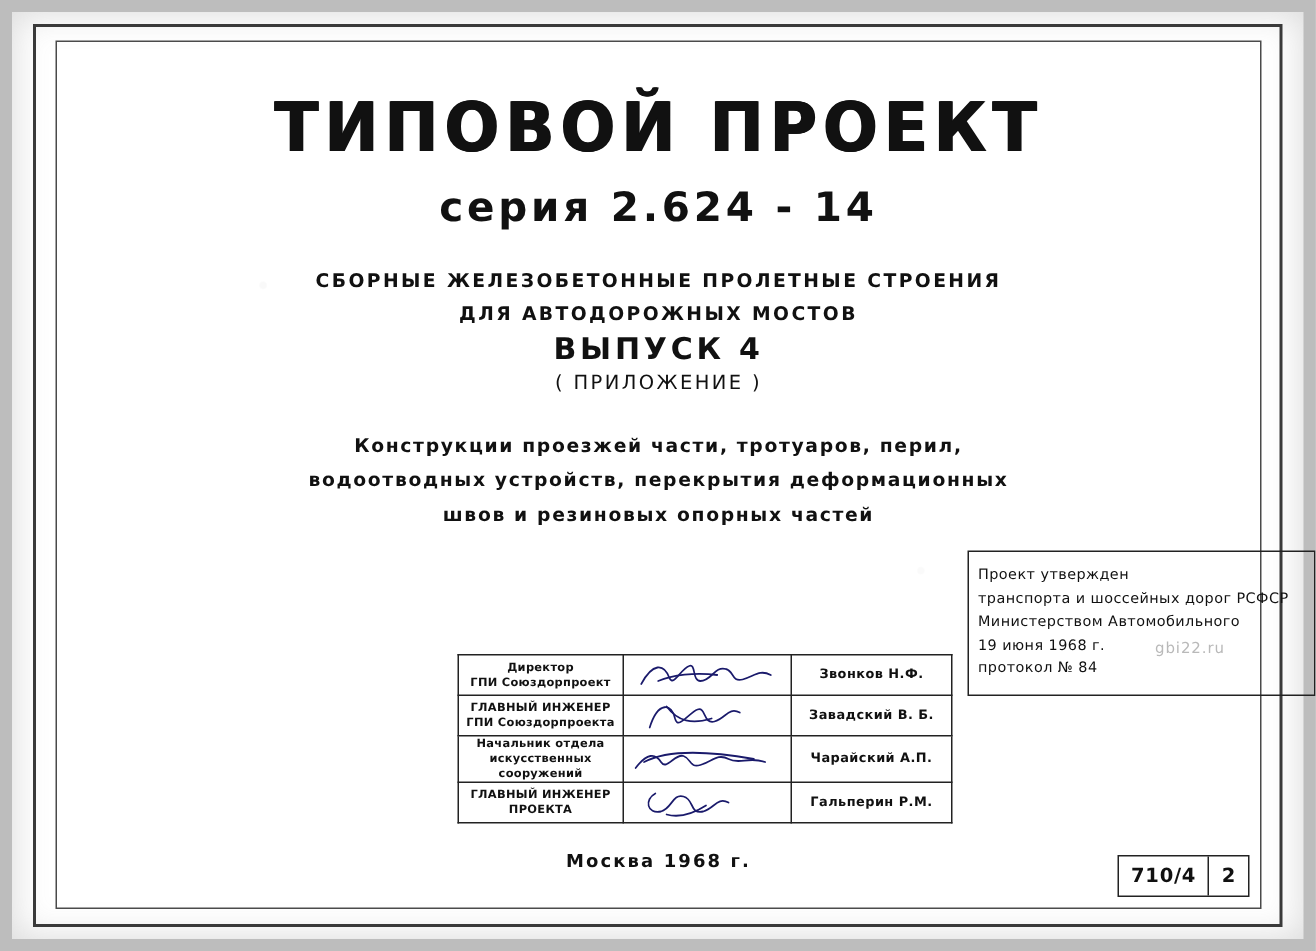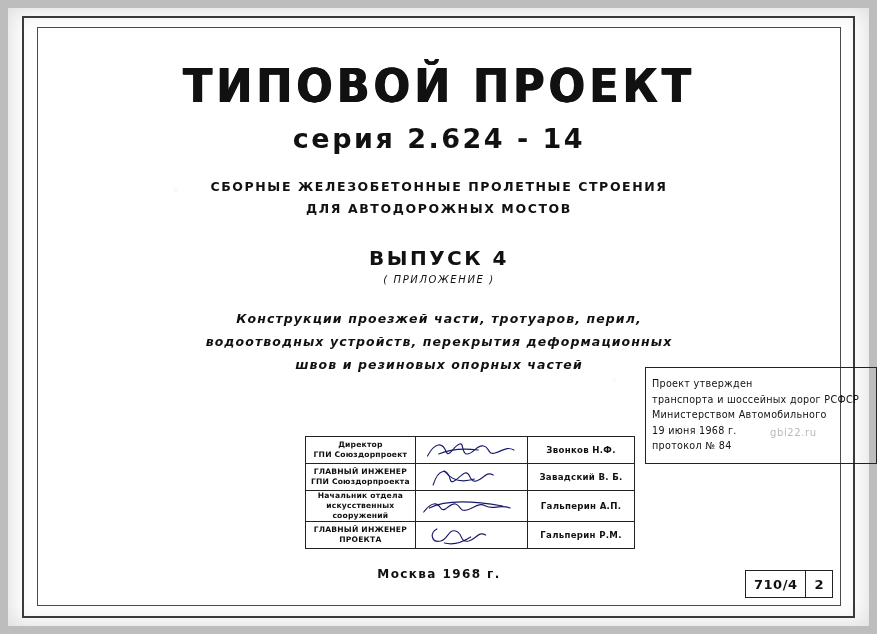--- a/index.html
+++ b/index.html
@@ -75,40 +75,38 @@
     letter-spacing: 2.5px;
   }
   .subtitle {
     margin-top: 22px;
     font-size: 12.5px;
     font-weight: bold;
     letter-spacing: 1.6px;
     line-height: 1.75;
   }
   .issue {
-    margin-top: 26px;
     font-weight: bold;
     font-size: 20px;
     letter-spacing: 2.5px;
   }
   .issue-sub {
     margin-top: 4px;
-    font-size: 10px;
+    font-size: 13px;
     letter-spacing: 1.6px;
-    font-style: italic;
   }
   .descr {
     margin-top: 22px;
     font-size: 12.5px;
     font-weight: bold;
     letter-spacing: 1.1px;
     line-height: 1.85;
     text-align: center;
   }
-  .descr div { white-space: nowrap; font-style: italic; }
+  .descr div { white-space: nowrap; }
 
   
   .approval {
     position: absolute;
     left: 608px;
     top: 340px;
     width: 218px;
     border: 1.5px solid #222;
     padding: 8px 6px 9px 6px;
     font-size: 9.6px;
@@ -265,21 +263,21 @@
           <td class="sig-name">Завадский В. Б.</td>
         </tr>
         <tr>
           <td class="sig-role">Начальник отдела<br>искусственных сооружений</td>
           <td class="sig-scribble">
             <svg class="scribble" viewBox="0 0 110 24" preserveAspectRatio="none">
               <path d="M4 18 C12 8, 18 8, 22 14 C26 20, 32 8, 38 10 C44 12, 42 18, 50 16 C58 14, 62 8, 70 12 C78 16, 84 10, 96 14"></path>
               <path d="M10 14 C26 6, 52 6, 88 12"></path>
             </svg>
           </td>
-          <td class="sig-name">Гальперин А.П.</td>
+          <td class="sig-name">Чарайский А.П.</td>
         </tr>
         <tr>
           <td class="sig-role">ГЛАВНЫЙ ИНЖЕНЕР<br>ПРОЕКТА</td>
           <td class="sig-scribble">
             <svg class="scribble" viewBox="0 0 110 24" preserveAspectRatio="none">
               <path d="M18 6 C10 10, 12 20, 22 18 C30 16, 30 6, 38 8 C46 10, 42 20, 52 18 C60 16, 62 8, 70 12"></path>
               <path d="M26 20 C34 22, 44 20, 54 14"></path>
             </svg>
           </td>
           <td class="sig-name">Гальперин Р.М.</td>

